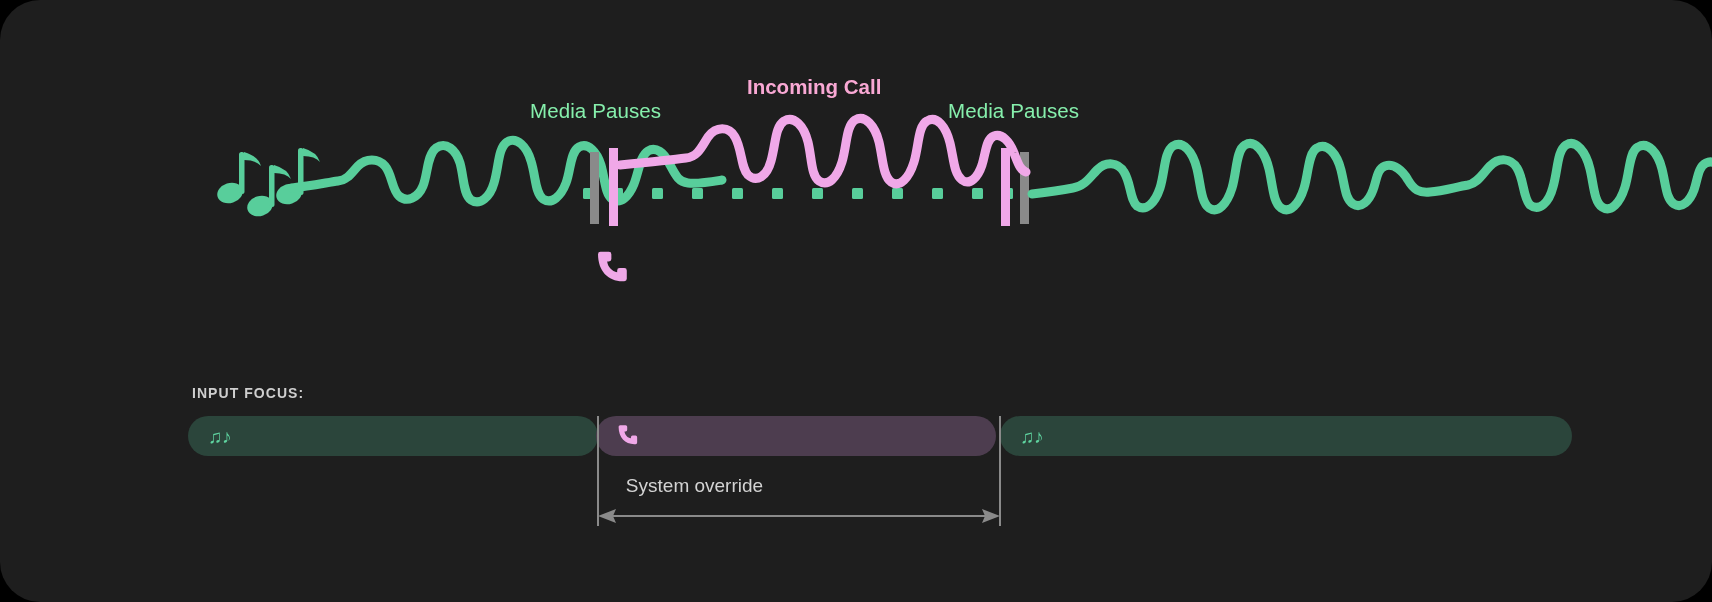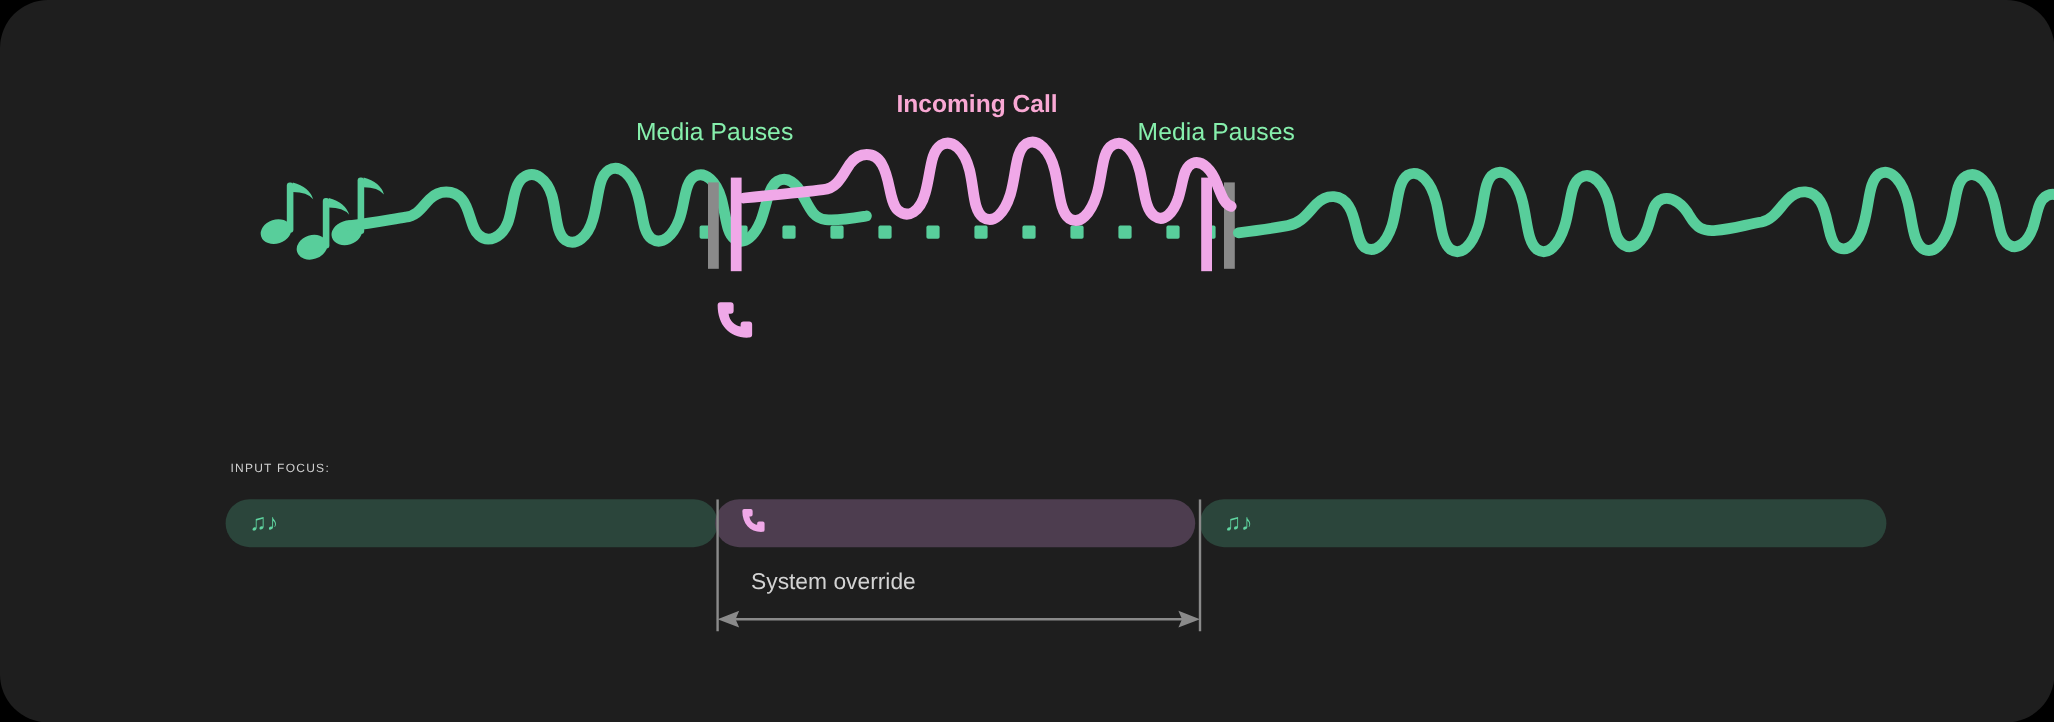--- a/index.html
+++ b/index.html
@@ -26,21 +26,21 @@
   #lbl-pause{left:530px;top:99px;}
   #lbl-resume{left:948px;top:99px;}
   #lbl-incoming{
     position:absolute;left:747px;top:75px;
     font-size:20.5px;font-weight:600;color:#f9a8d4;white-space:nowrap;
   }
 
   
   #focus-label{
     position:absolute;left:192px;top:385px;
-    font-size:10px;font-weight:400;color:#cfcfcf;
+    font-size:14px;font-weight:700;color:#cfcfcf;
     letter-spacing:1.05px;
   }
   .focus-bar{
     position:absolute;top:416px;height:40px;border-radius:20px;
     display:flex;align-items:center;
   }
   .focus-bar .bar-icon{
     margin-left:20px;font-size:19px;line-height:1;
     display:block;
   }

